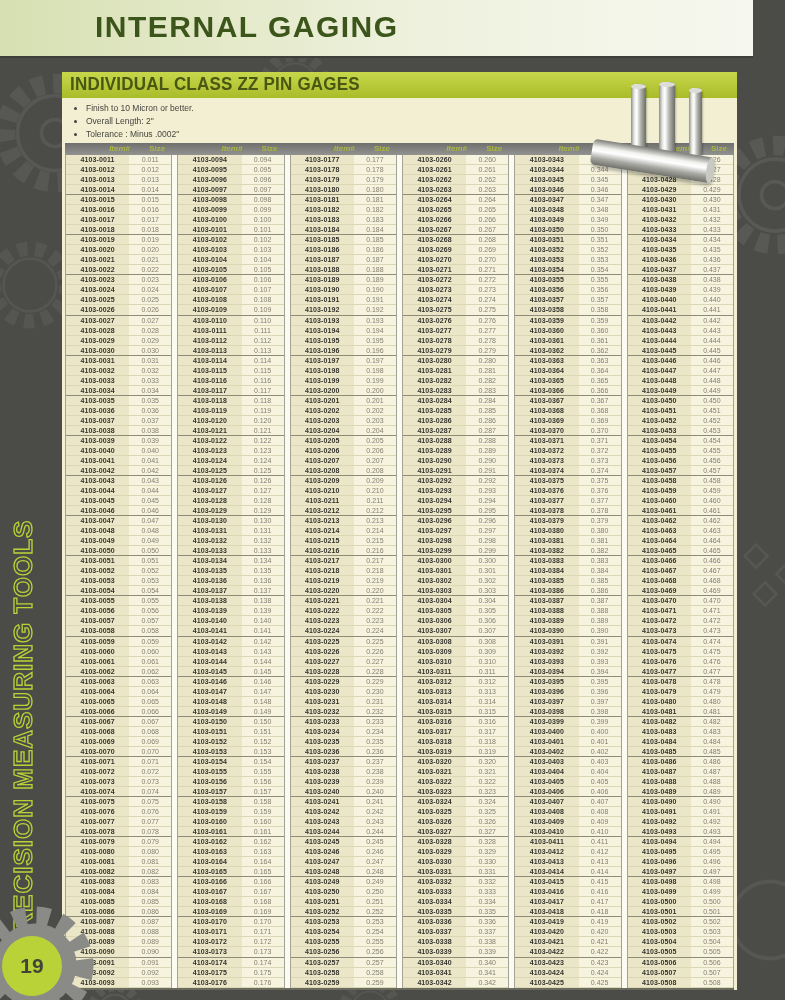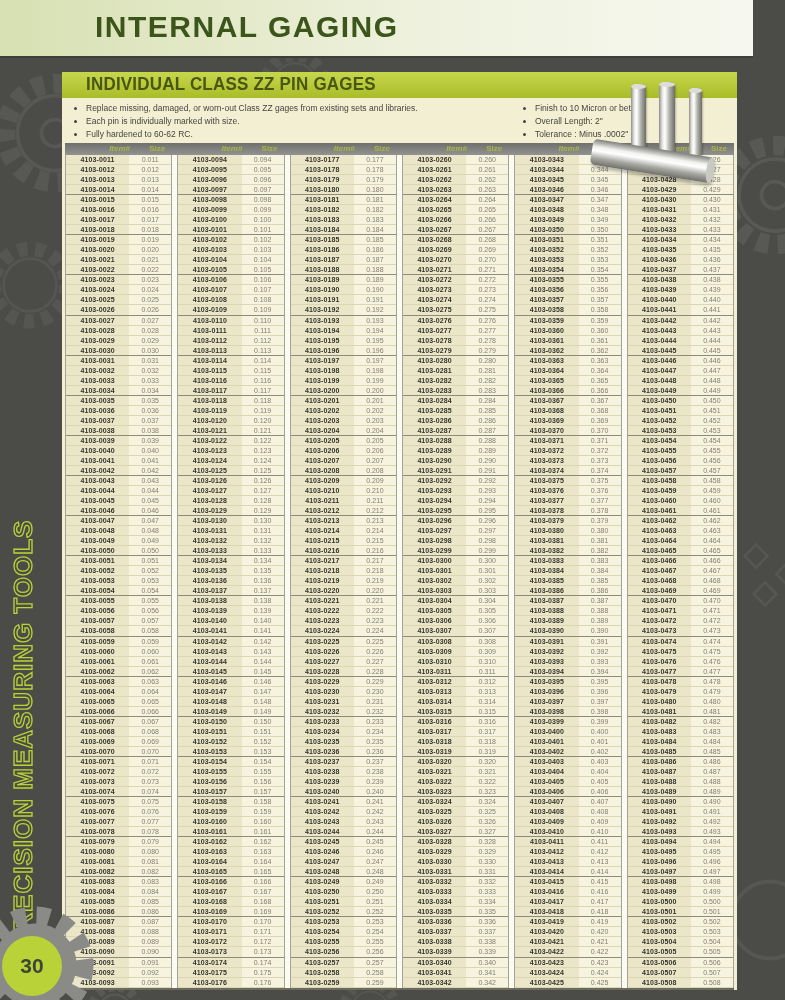--- a/index.html
+++ b/index.html
@@ -17,21 +17,21 @@
   .logo-num{position:absolute;left:5px;top:-4px;font-size:37px;font-weight:800;
         color:#44511a;letter-spacing:-5px;}
   .logo-celeb{position:absolute;left:4px;bottom:13px;font-size:7px;font-weight:700;color:#cf5b21;}
   .logo-year{position:absolute;left:0;bottom:0;width:100%;height:13px;background:#2c2c28;
         text-align:center;font-size:11px;font-weight:800;letter-spacing:2px;line-height:13px;color:#c6d84a;}
   @supports (-webkit-text-stroke:1px #000){
     .logo-year{color:transparent;-webkit-text-stroke:1px #c6d84a;}
   }
   
   .panel{position:absolute;left:62px;top:72px;width:675px;height:918px;background:#f3efd3;z-index:4;}
-  .section-bar{height:26px;background:linear-gradient(#c7d74c,#a9bc28);display:flex;align-items:center;padding-left:16px;}
+  .section-bar{height:26px;background:linear-gradient(#c7d74c,#a9bc28);display:flex;align-items:center;}
   .section-title{font-size:17px;font-weight:800;color:#4a5713;padding-left:8px;letter-spacing:0.2px;
         transform:scaleY(1.08);transform-origin:left center;}
   .intro{position:relative;height:42px;display:flex;padding:4px 10px 0;box-sizing:border-box;}
   .intro ul{margin:0;padding:0 0 0 14px;font-size:8.5px;color:#45453f;line-height:1.5;}
   .intro ul li::marker{color:#45453f;}
   .bullets-left{width:435px;flex:none;}
   .bullets-right{width:175px;flex:none;}
   
   .pins{position:absolute;right:2px;top:-14px;width:152px;height:105px;z-index:7;}
   .pin-v{position:absolute;border-radius:5px 5px 3px 3px;
@@ -116,33 +116,28 @@
       <circle cx="50" cy="50" r="32" fill="#8a8a86"></circle>
       <circle cx="50" cy="50" r="38" fill="none" stroke="#8a8a86" stroke-width="14" stroke-dasharray="10 8"></circle>
     </svg>
 
   <div class="banner">
     <div class="banner-title">INTERNAL GAGING</div>
   </div>
 
   <div class="v-text">PRECISION MEASURING TOOLS</div>
 
-  <div class="page-badge">30</div>
+  <div class="page-badge">19</div>
 
   <div class="panel">
     <div class="section-bar">
       <span class="section-title">INDIVIDUAL CLASS ZZ PIN GAGES</span>
     </div>
 
     <div class="intro">
-      <ul class="bullets-left">
-        <li>Replace missing, damaged, or worn-out Class ZZ gages from existing sets and libraries.</li>
-        <li>Each pin is individually marked with size.</li>
-        <li>Fully hardened to 60-62 RC.</li>
-      </ul>
       <ul class="bullets-right">
         <li>Finish to 10 Micron or better.</li>
         <li>Overall Length: 2"</li>
         <li>Tolerance : Minus .0002"</li>
       </ul>
       <div class="pins">
         <div class="pin-v" style="left:48px;top:0;width:15px;height:74px"></div>
         <div class="pin-v" style="left:76px;top:-2px;width:16px;height:80px"></div>
         <div class="pin-v" style="left:106px;top:4px;width:13px;height:68px"></div>
         <div class="pin-h"></div>

